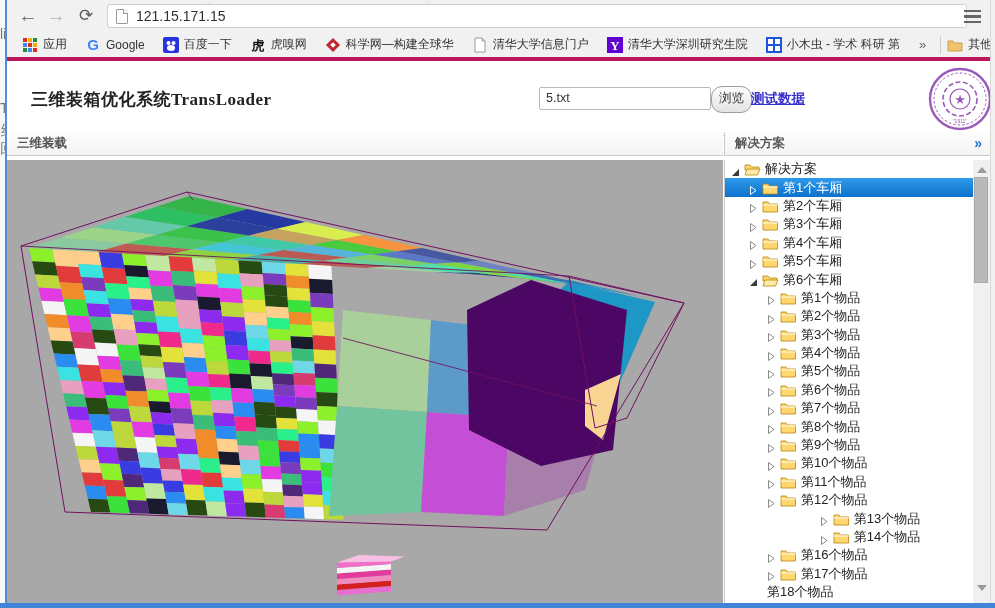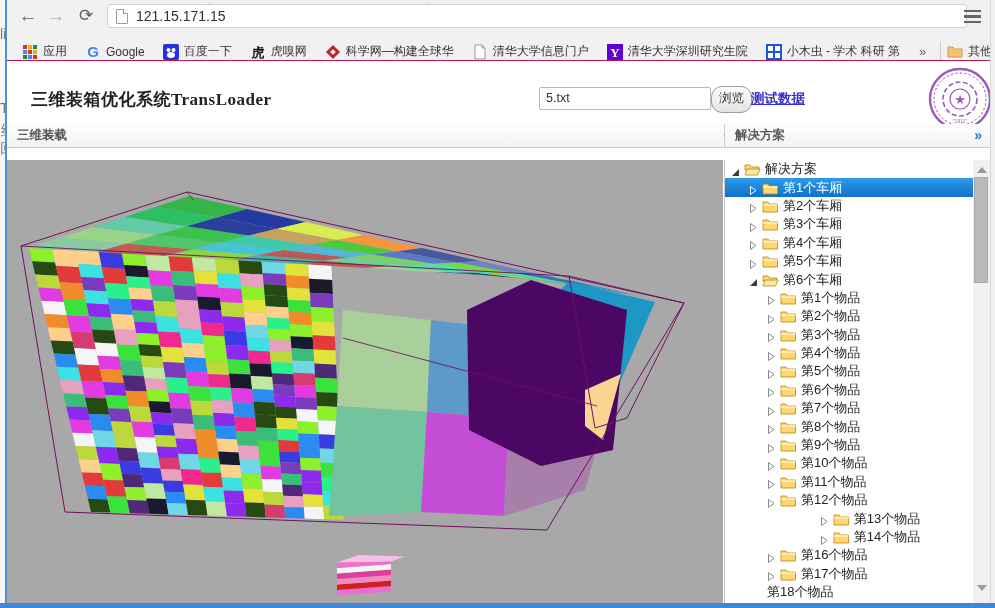--- a/index.html
+++ b/index.html
@@ -19,39 +19,39 @@
   .navbtn{position:absolute;top:3px;width:26px;height:26px;text-align:center;line-height:26px;font-size:19px;color:#5a5a5a;border-radius:13px;}
   .navbtn.disabled{color:#b3b3b3;}
   .omnibox{position:absolute;left:100px;top:4px;width:860px;height:24px;background:#fff;border:1px solid #cfcfcf;border-radius:3px;box-sizing:border-box;display:flex;align-items:center;}
   .page-ico{width:10px;height:13px;border:1px solid #9a9a9a;border-radius:1px;margin:0 8px 0 8px;position:relative;background:#fff;}
   .page-ico:after{content:"";position:absolute;right:-1px;top:-1px;width:4px;height:4px;background:#f1f1f2;border-left:1px solid #9a9a9a;border-bottom:1px solid #9a9a9a;}
   .url-text{font-size:14px;color:#303030;}
   .menu-btn{position:absolute;right:4px;top:5px;width:28px;height:23px;display:flex;flex-direction:column;justify-content:center;gap:3px;align-items:center;}
   .menu-btn i{display:block;width:17px;height:2.5px;background:#666;}
 
   
-  .bookmarks{position:absolute;left:0;top:32px;width:983px;height:29px;background:#f1f1f2;border-bottom:1px solid #be185d;box-sizing:border-box;display:flex;align-items:flex-end;padding:0 6px;}
+  .bookmarks{position:absolute;left:0;top:32px;width:983px;height:29px;background:#f1f1f2;border-bottom:4px solid #be185d;box-sizing:border-box;display:flex;align-items:center;padding:0 6px;}
   .bm{display:flex;align-items:center;gap:5px;margin:0 9px;white-space:nowrap;}
   .bm .lbl{font-size:12px;color:#333;max-width:125px;overflow:hidden;text-overflow:clip;}
   .fav{width:16px;height:16px;flex:0 0 16px;position:relative;display:inline-block;}
   .fav svg{display:block;}
   .bm-spring{margin-left:auto;display:flex;align-items:center;}
   .chev{font-size:13px;color:#666;margin:0 10px;}
   .bm-div{width:1px;height:18px;background:#ccc;margin:0 4px;}
 
   
   .apphead{position:absolute;left:0;top:61px;width:983px;height:75px;background:#fff;border-bottom:1px solid #ccc;box-sizing:border-box;}
   .app-title{position:absolute;left:24px;top:27px;font-family:"Liberation Serif","DejaVu Serif",serif;font-weight:bold;font-size:17px;color:#222;letter-spacing:0.5px;}
   .file-box{position:absolute;left:532px;top:26px;width:172px;height:23px;border:1px solid #b9b9b9;border-radius:2px;box-sizing:border-box;background:#fff;font-size:12.5px;color:#333;padding:0 6px;line-height:21px;}
   .browse-btn{position:absolute;left:704px;top:25px;height:25px;padding:0 7px;border:1px solid #9d9d9d;border-radius:11px;background:linear-gradient(#fdfdfd,#e3e3e3);font-size:12.5px;color:#333;line-height:23px;}
   .test-link{position:absolute;left:744px;top:29px;font-size:13.5px;font-weight:bold;color:#3730cc;text-decoration:underline;}
   .seal{position:absolute;left:920px;top:5px;}
 
   
-  .pane-head{position:absolute;top:124px;height:24px;background:linear-gradient(#fdfdfd,#f3f3f3);border-bottom:1px solid #c9c9c9;box-sizing:border-box;font-size:12.5px;font-weight:bold;color:#555;line-height:23px;}
+  .pane-head{position:absolute;top:132px;height:24px;background:linear-gradient(#fdfdfd,#f3f3f3);border-bottom:1px solid #c9c9c9;box-sizing:border-box;font-size:12.5px;font-weight:bold;color:#555;line-height:23px;}
   .pane-head.left{left:0;width:716px;padding-left:10px;}
   .pane-head.right{left:717px;width:266px;padding-left:10px;border-left:1px solid #c9c9c9;}
   .collapse{position:absolute;right:8px;top:0;color:#1f7ad0;font-size:14px;font-weight:bold;}
 
   
   .canvas3d{position:absolute;left:0;top:160px;width:716px;height:443px;background:#a8a8a8;}
 
   
   .treewrap{position:absolute;left:717px;top:160px;width:266px;height:443px;background:#fff;border-left:1px solid #c9c9c9;box-sizing:border-box;overflow:hidden;}
   .tree{position:absolute;left:0;top:0;width:248px;}

